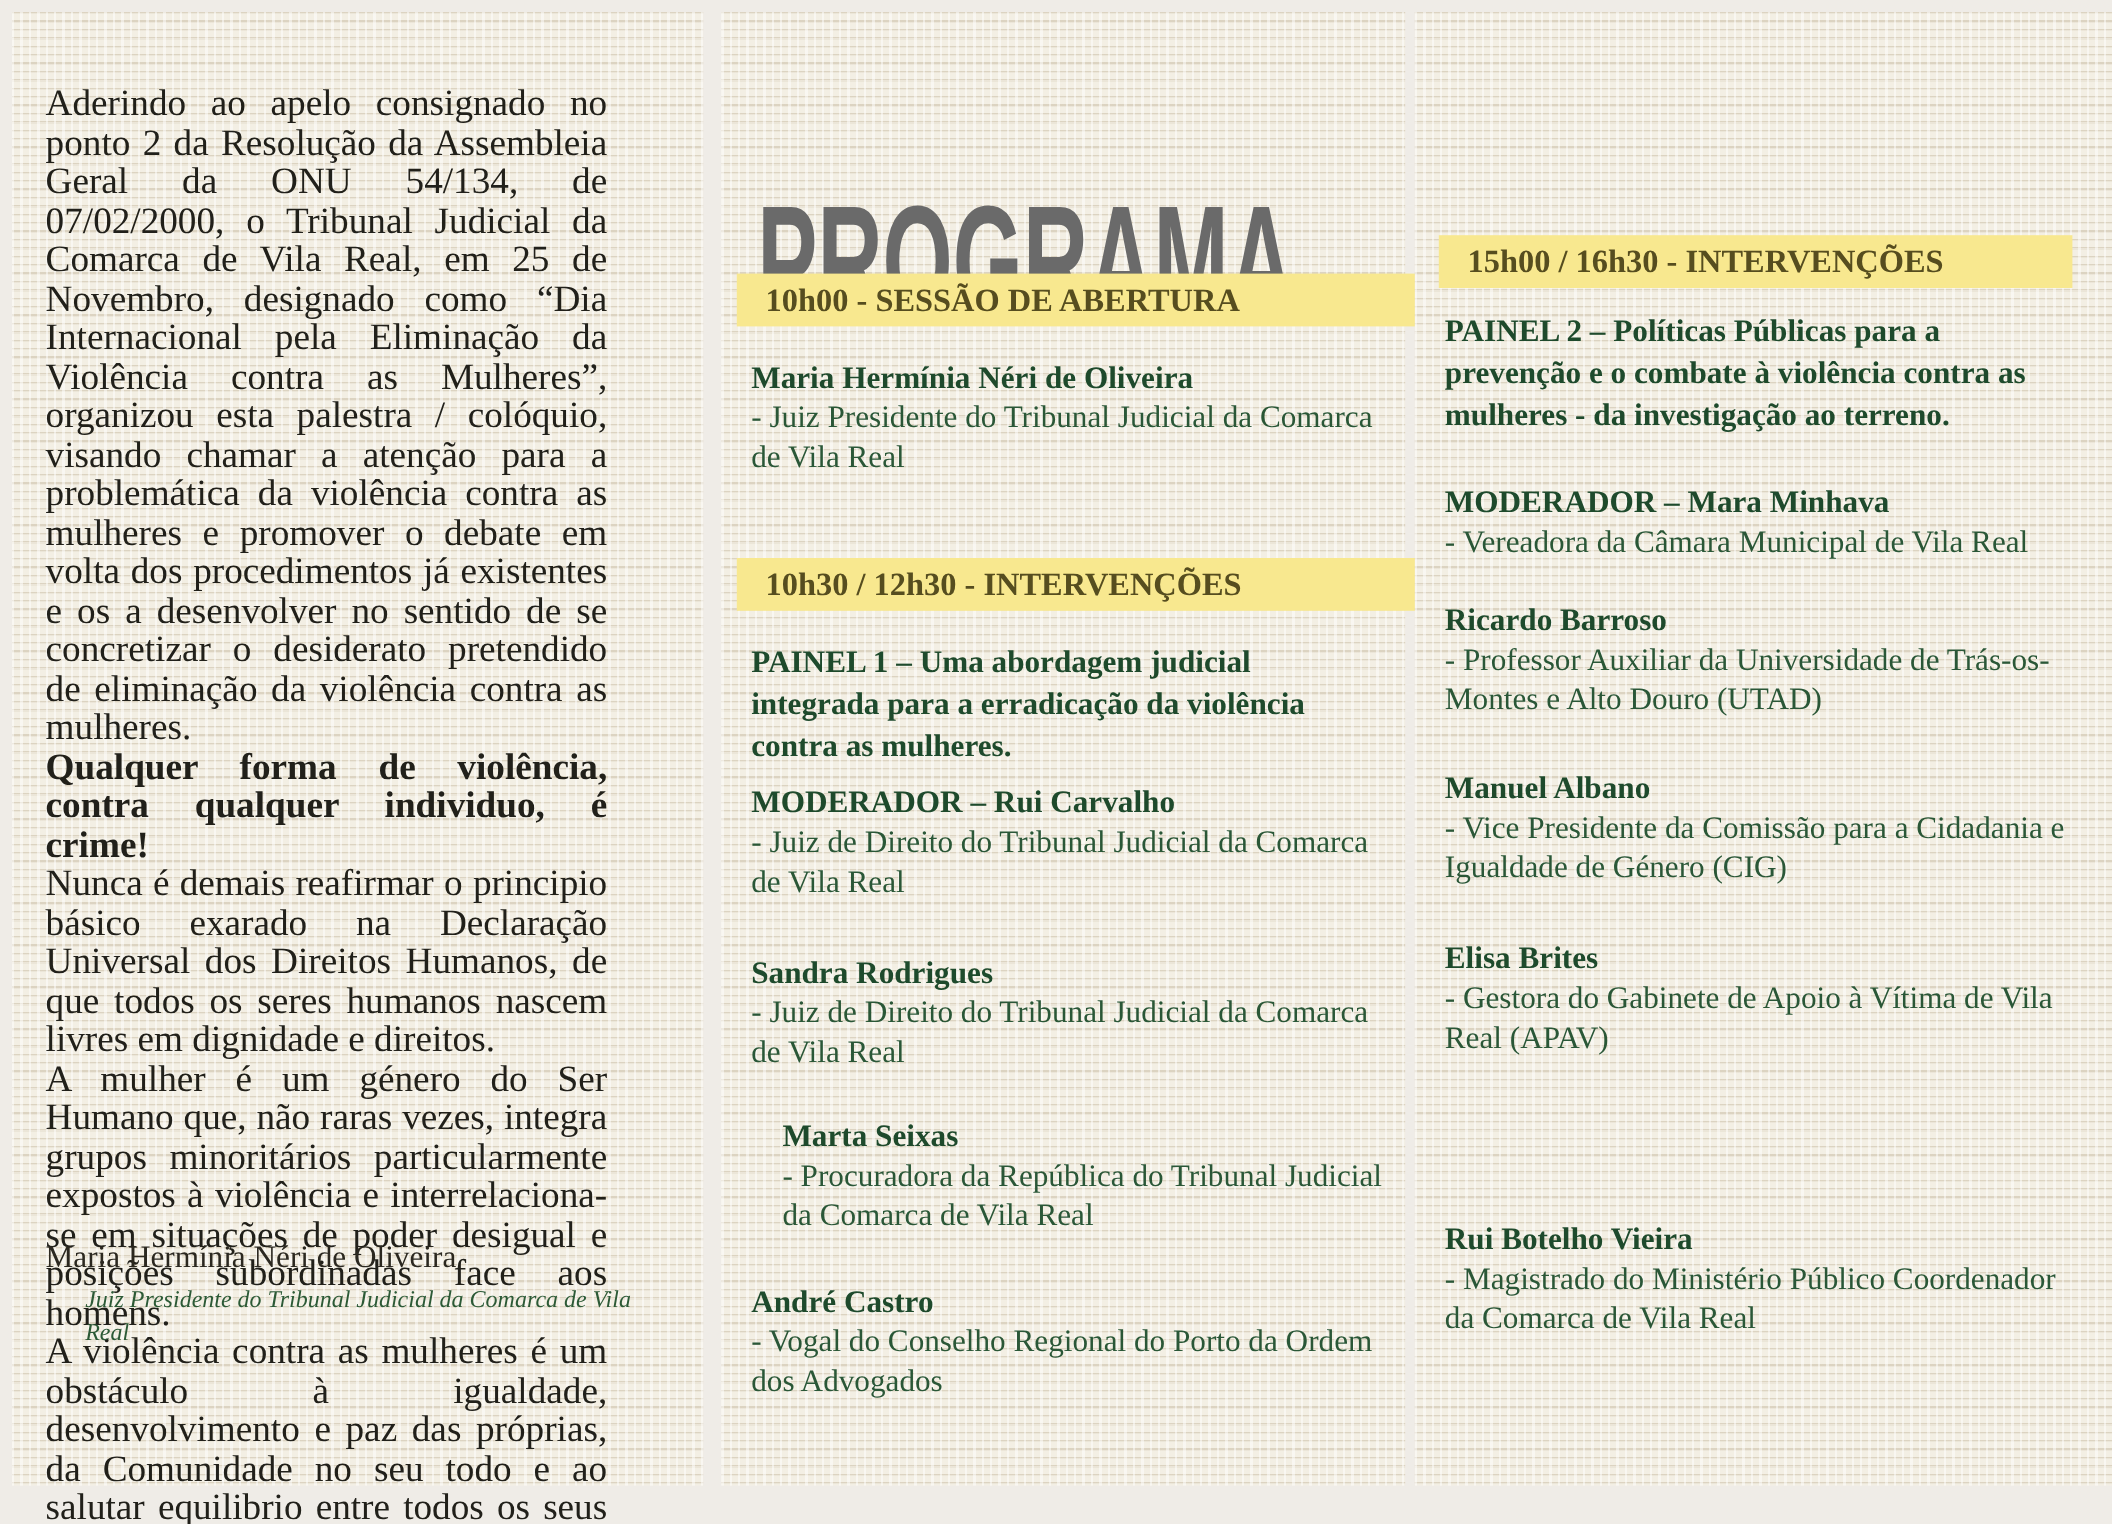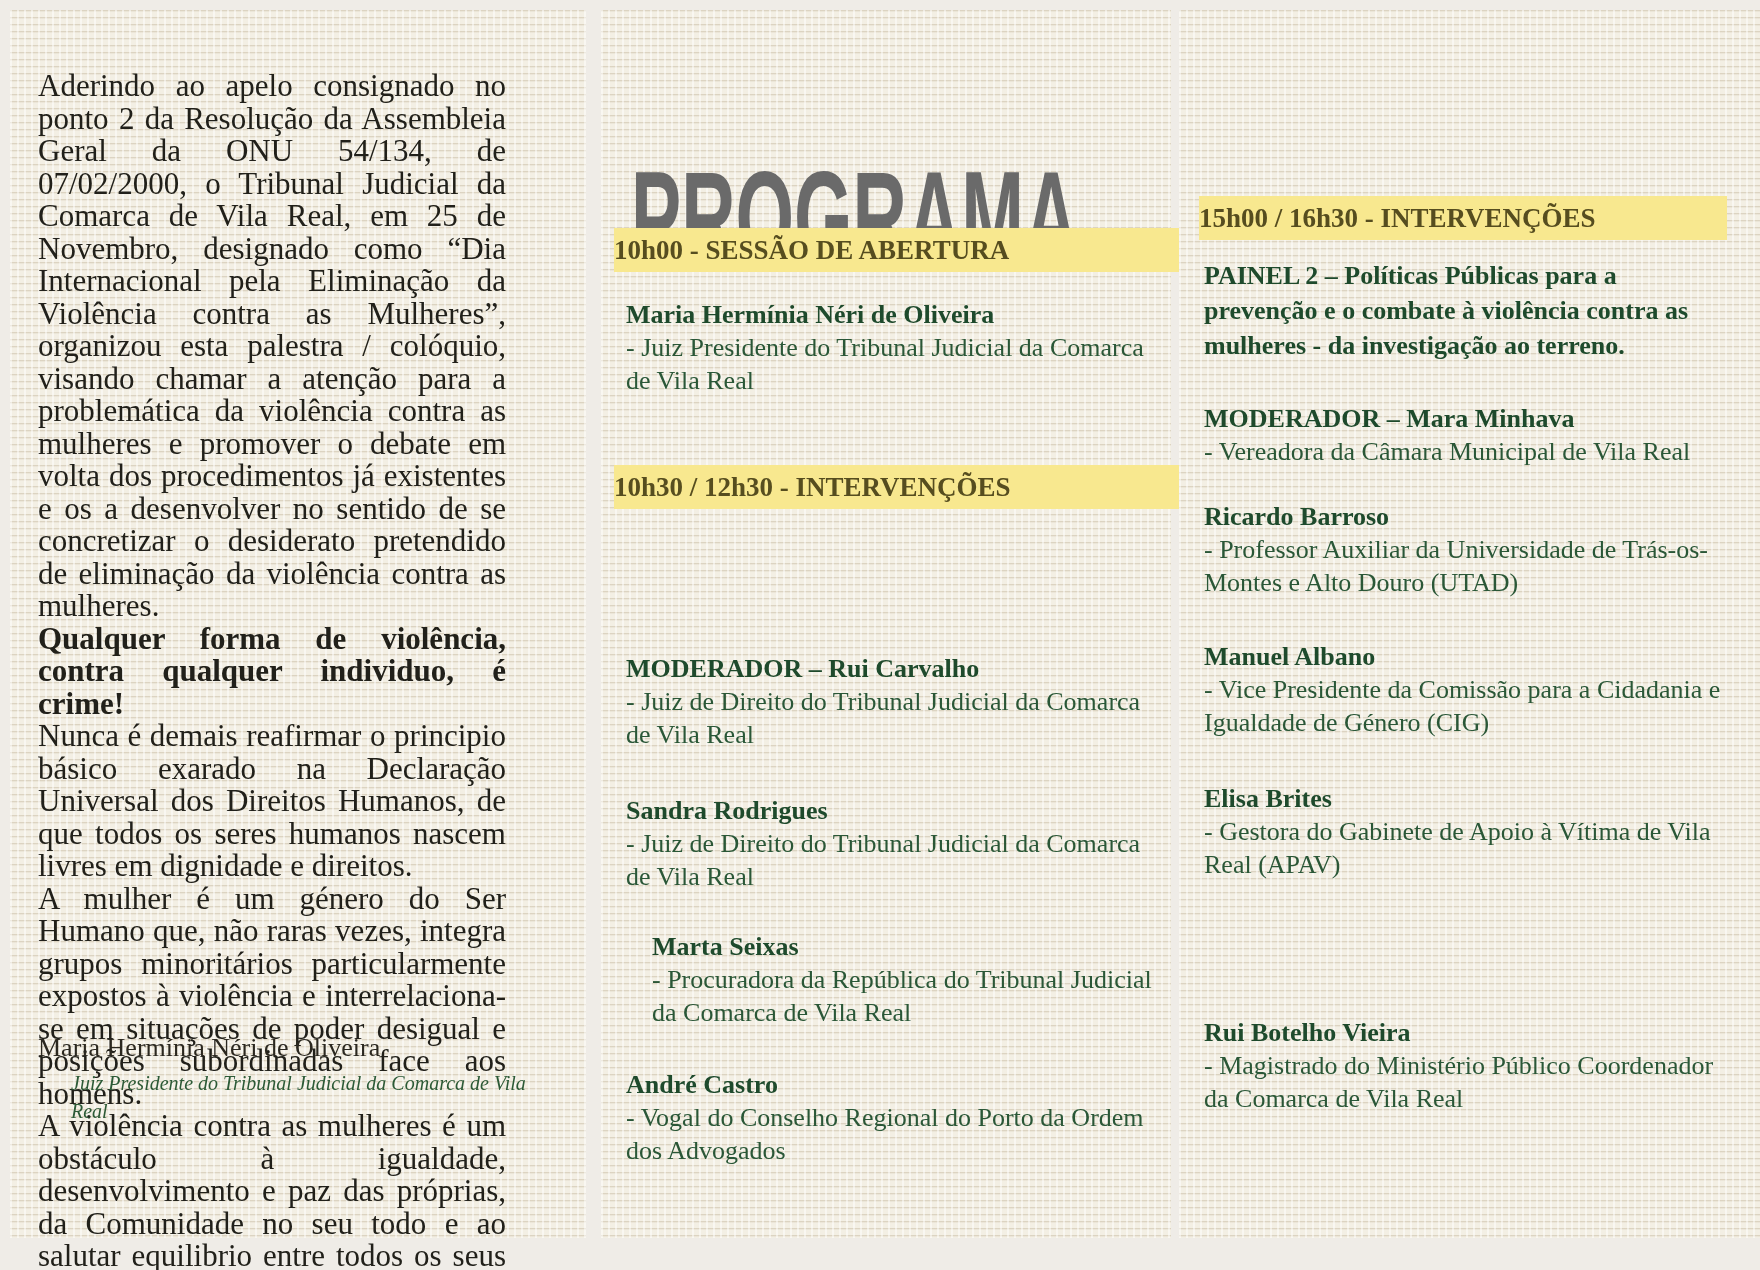--- a/index.html
+++ b/index.html
@@ -39,21 +39,21 @@
     font-family:"Liberation Sans","DejaVu Sans",sans-serif;
     font-weight:700;font-size:132px;line-height:1;color:#6a6a6a;
     transform:scaleX(0.57);transform-origin:0 0;white-space:nowrap;
   }
 
   
   .band{
     position:absolute;height:44px;line-height:44px;
     background:#f8e88f;color:#564d1f;
     font-weight:bold;font-size:27px;
-    box-sizing:border-box;
+    padding-left:24px;box-sizing:border-box;
     white-space:nowrap;overflow:hidden;
   }
   #panel2 .band{left:13px;width:588px;}
   #panel3 .band{left:20px;width:528px;}
 
   
   .panel-title{
     position:absolute;left:25px;width:526px;
     font-weight:bold;font-size:26px;line-height:35px;color:#1e4a2c;
   }
@@ -104,20 +104,21 @@
 
   <div class="band" id="b-s0">10h00 - SESSÃO DE ABERTURA</div>
 
   <div class="entry" id="e-s0-0">
     <div class="entry-name">Maria Hermínia Néri de Oliveira</div>
     <div class="entry-role">- Juiz Presidente do Tribunal Judicial da Comarca de Vila Real</div>
   </div>
 
   <div class="band" id="b-s1">10h30 / 12h30 - INTERVENÇÕES</div>
 
+  <div class="panel-title" id="t-s1">PAINEL 1 – Uma abordagem judicial integrada para a erradicação da violência contra as mulheres.</div>
 
   <div class="entry" id="e-s1-0">
     <div class="entry-name">MODERADOR – Rui Carvalho</div>
     <div class="entry-role">- Juiz de Direito do Tribunal Judicial da Comarca de Vila Real</div>
   </div>
   <div class="entry" id="e-s1-1">
     <div class="entry-name">Sandra Rodrigues</div>
     <div class="entry-role">- Juiz de Direito do Tribunal Judicial da Comarca de Vila Real</div>
   </div>
   <div class="entry" id="e-s1-2">

